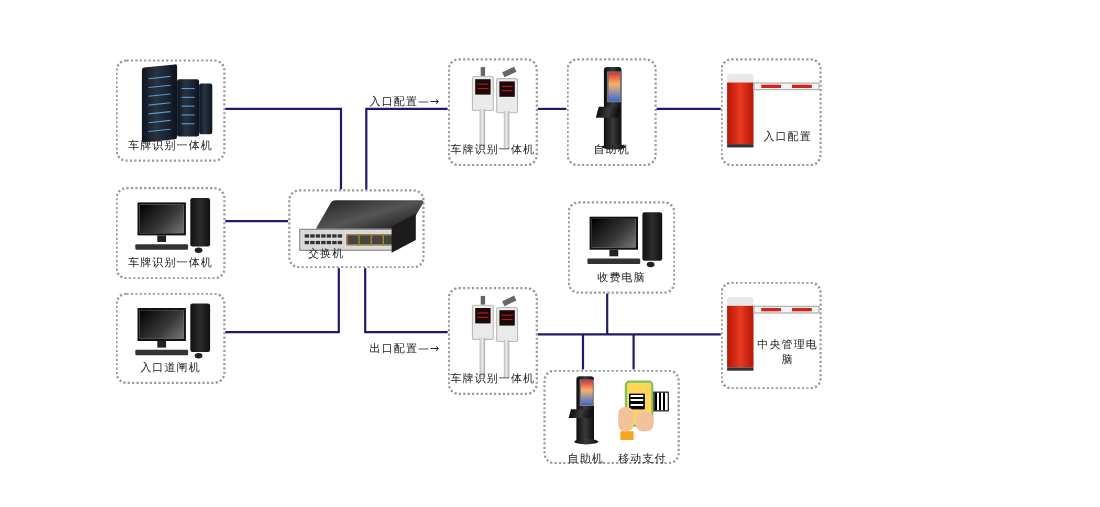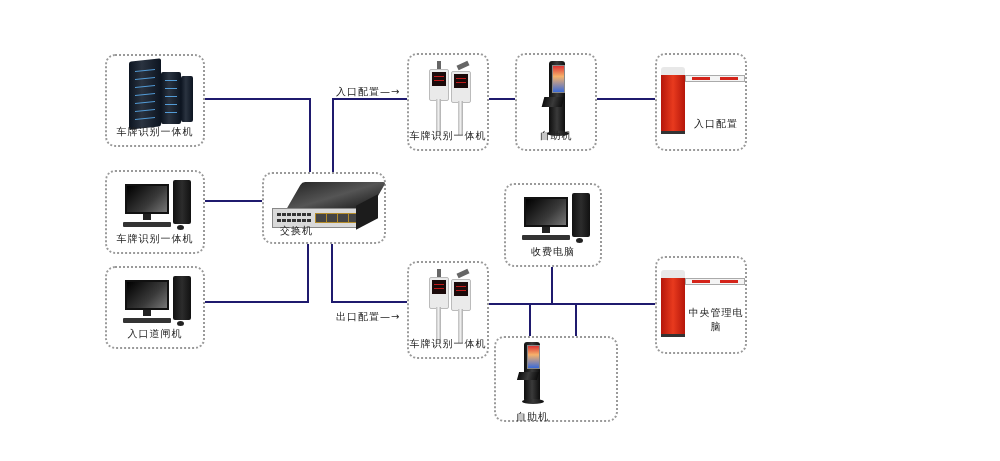--- a/index.html
+++ b/index.html
@@ -197,21 +197,21 @@
     <div class="gate-body" style="left:0;top:8px;width:24px;height:56px;"></div>
     <div class="gate-base" style="left:0;top:64px;width:24px;height:3px;"></div>
     <div class="gate-arm" style="left:24px;top:8px;width:58px;height:5px;">
         <i style="left:6px"></i>
         <i style="left:34px"></i>
       </div>
   </div>
   <div class="label" style="left:30px;bottom:18px;">入口配置</div>
 </div>
 
-<div class="node" style="left:504px;top:183px;width:98px;height:84px;">
+<div class="node" style="left:516px;top:183px;width:98px;height:84px;">
   <div class="abs" style="left:16px;top:8px;width:70px;height:52px;">
     <div class="monitor" style="left:2px;top:4px;width:44px;height:30px;"></div>
     <div class="mstand" style="left:20px;top:34px;width:8px;height:6px;"></div>
     <div class="keyboard" style="left:0;top:42px;width:48px;height:5px;"></div>
     <div class="tower" style="left:50px;top:0;width:18px;height:44px;"></div>
     <div class="mouse" style="left:54px;top:45px;width:7px;height:5px;"></div>
   </div>
   <div class="label">收费电脑</div>
 </div>
 
@@ -253,13 +253,24 @@
 <div class="node" style="left:494px;top:336px;width:124px;height:86px;">
   <div class="abs" style="left:16px;top:4px;width:40px;height:80px;">
     <div class="abs" style="left:6px;top:0;width:30px;height:62px;">
       <div class="kiosk" style="left:6px;top:0;width:16px;height:60px;border-radius:3px;"></div>
       <div class="kiosk-screen" style="left:9px;top:3px;width:11px;height:22px;"></div>
       <div class="kiosk" style="left:0;top:30px;width:20px;height:8px;transform:skewX(-15deg);"></div>
       <div class="kiosk" style="left:4px;top:57px;width:22px;height:5px;border-radius:50%;"></div>
     </div>
     <div class="abs" style="left:4px;top:68px;font-size:10px;color:#222;letter-spacing:1px;white-space:nowrap;">自助机</div>
   </div>
+  <div class="abs" style="left:62px;top:4px;width:58px;height:80px;">
+    <div class="abs" style="left:4px;top:2px;width:48px;height:58px;">
+      <div class="phone" style="left:6px;top:2px;width:22px;height:38px;"></div>
+      <div class="qr" style="left:10px;top:14px;width:12px;height:12px;"></div>
+      <div class="qr2" style="left:32px;top:12px;width:12px;height:16px;"></div>
+      <div class="hand" style="left:0;top:26px;width:14px;height:22px;"></div>
+      <div class="hand" style="left:16px;top:30px;width:16px;height:18px;"></div>
+      <div class="card" style="left:2px;top:48px;width:12px;height:8px;"></div>
+    </div>
+    <div class="abs" style="left:4px;top:68px;font-size:10px;color:#222;letter-spacing:1px;white-space:nowrap;">移动支付</div>
+  </div>
 </div>
 
 </body></html>

